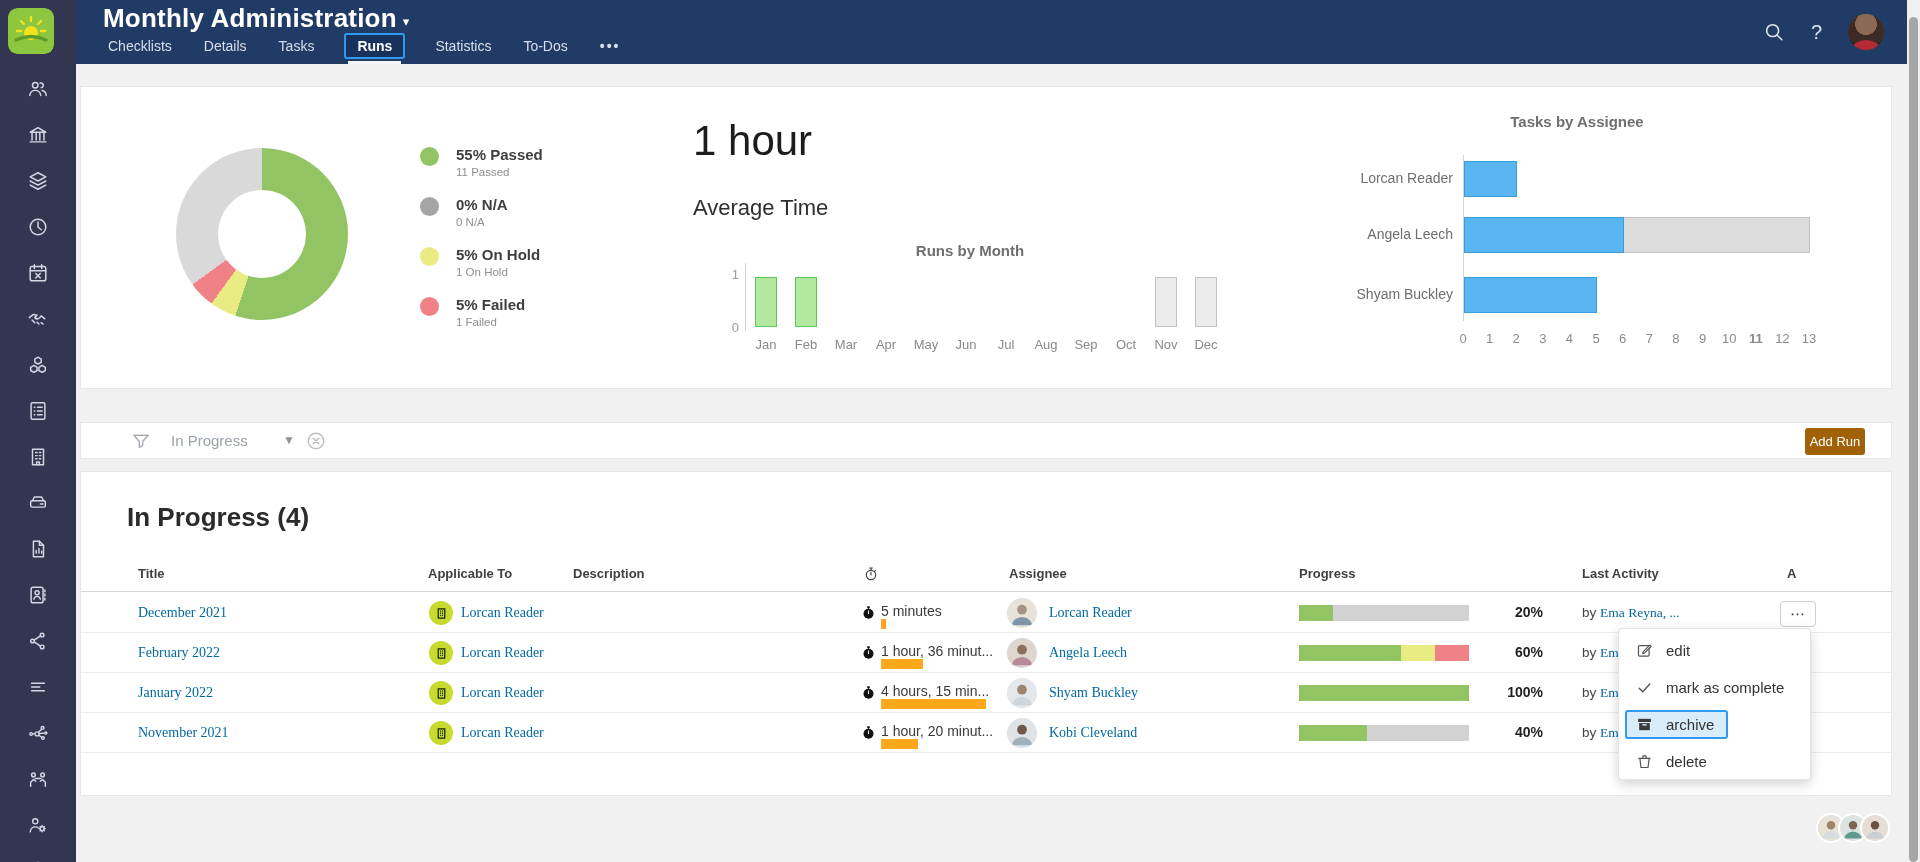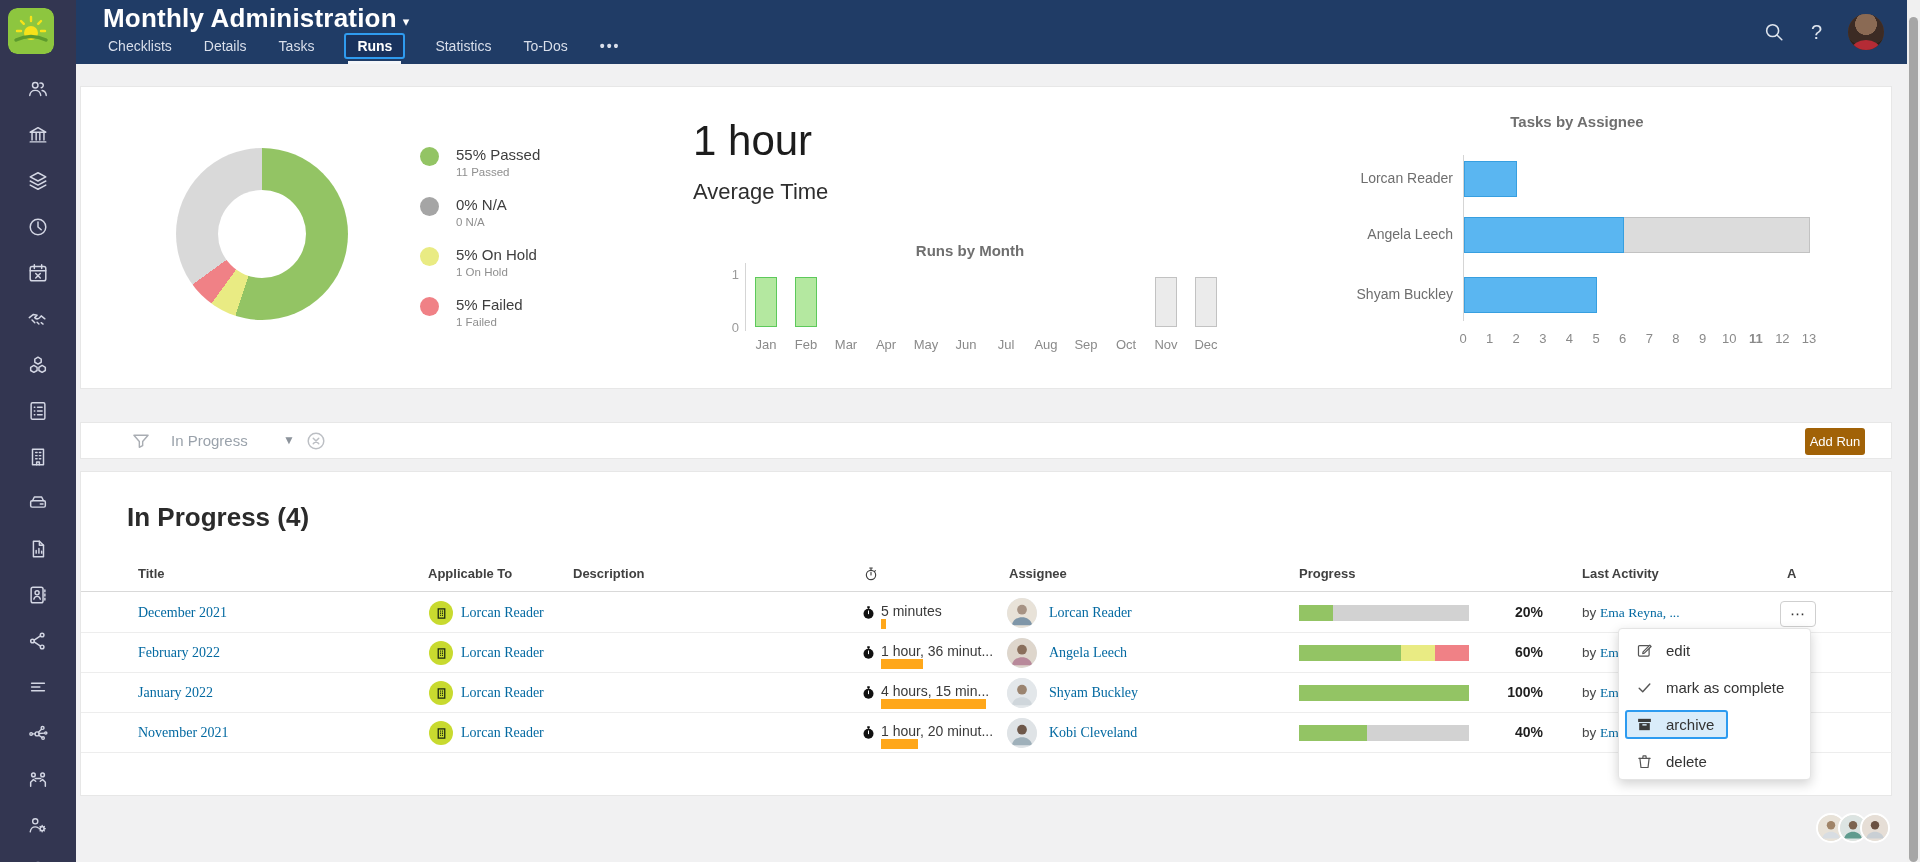--- a/index.html
+++ b/index.html
@@ -34,27 +34,27 @@
   .dash { left:80px; top:86px; width:1812px; height:303px; }
   .filterbar { left:80px; top:422px; width:1812px; height:37px; }
   .tablecard { left:80px; top:471px; width:1812px; height:325px; }
 
   
   .donut { position:absolute; left:95px; top:61px; width:172px; height:172px; border-radius:50%; }
   .donut-hole { position:absolute; left:42px; top:42px; width:88px; height:88px; background:#fff; border-radius:50%; }
   .legend { position:absolute; left:339px; top:58px; }
   .legend-entry { position:relative; height:50px; padding-left:36px; }
   .legend-dot { position:absolute; left:0; top:2px; width:19px; height:19px; border-radius:50%; }
-  .legend-title { font-size:15px; font-weight:400; color:#3e3e3e; line-height:20px; }
+  .legend-title { font-size:15px; font-weight:700; color:#3e3e3e; line-height:20px; }
   .legend-sub { font-size:11.5px; color:#8f8f8f; line-height:15px; }
 
   
   .avg { position:absolute; left:612px; top:30px; }
   .avg-value { font-size:42px; color:#1c1c1c; line-height:48px; }
-  .avg-label { font-size:22px; color:#2e2e2e; margin-top:14px; }
+  .avg-label { font-size:22px; color:#2e2e2e; margin-top:30px; }
 
   
   .rbm-title { position:absolute; left:689px; top:155px; width:400px; text-align:center; font-size:15px; font-weight:700; color:#6f6f6f; }
   .rbm-ytick { position:absolute; width:20px; text-align:right; font-size:13px; color:#9a9a9a; }
   .rbm-axis { position:absolute; left:664px; top:176px; width:1px; height:68px; background:#d5d5d5; }
   .rbm-plot { position:absolute; left:665px; top:190px; width:480px; display:flex; }
   .rbm-slot { width:40px; height:52px; display:flex; flex-direction:column; align-items:center; position:relative; }
   .rbm-bar { width:22px; }
   .rbm-bar.green { background:#b4e8a0; border:1px solid #5dc95b; }
   .rbm-bar.gray  { background:#ebebeb; border:1px solid #c2c2c2; }

